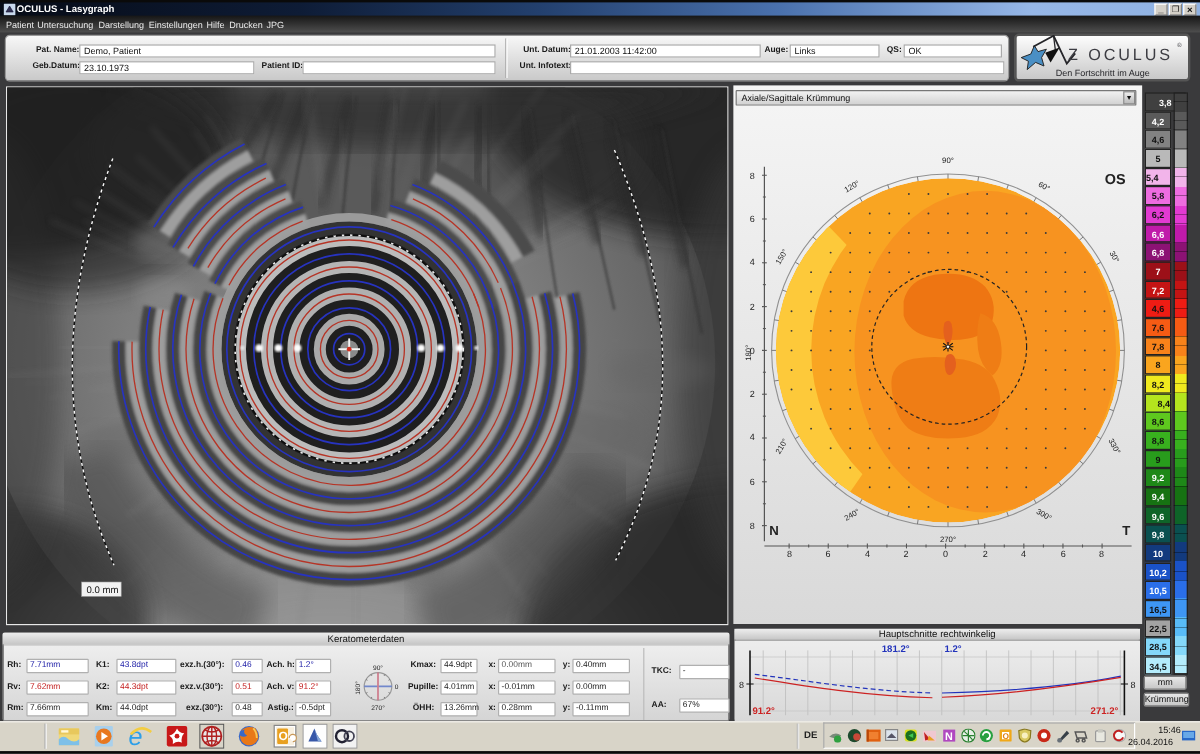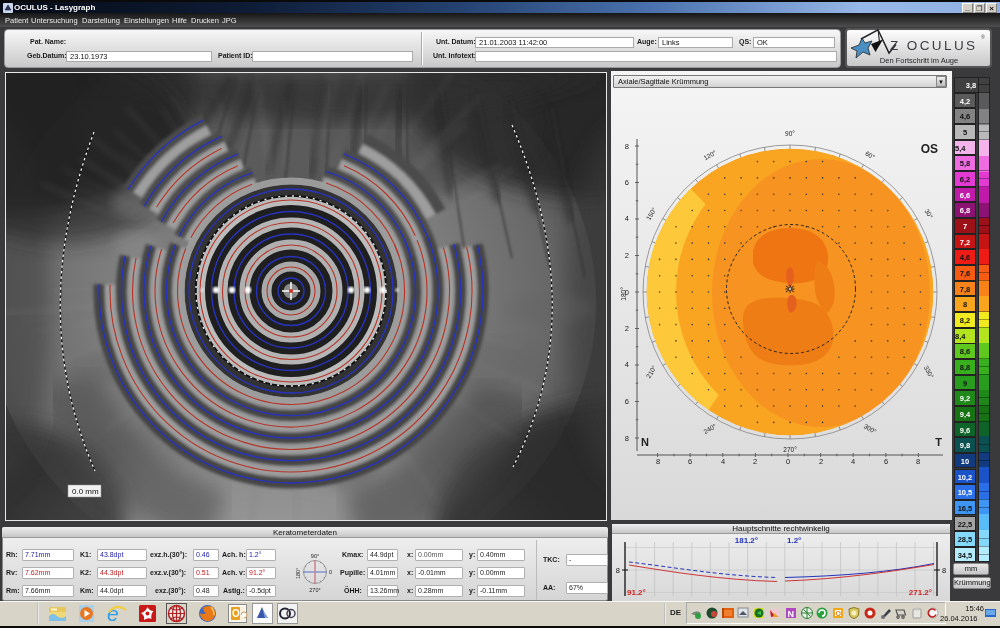--- a/index.html
+++ b/index.html
@@ -28,20 +28,21 @@
 <div class="menu" style="left:82px">Darstellung</div>
 <div class="menu" style="left:124px">Einstellungen</div>
 <div class="menu" style="left:172px">Hilfe</div>
 <div class="menu" style="left:191px">Drucken</div>
 <div class="menu" style="left:222px">JPG</div>
 
 <div style="position:absolute;left:4px;top:29px;width:837px;height:39px;background:linear-gradient(#f7f7f7,#c9c9c9);border:1px solid #999;border-radius:4px"></div>
 <div style="position:absolute;left:421px;top:32px;width:1px;height:33px;background:#aaa"></div>
 <div style="position:absolute;left:422px;top:32px;width:1px;height:33px;background:#fff"></div>
 <div class="plb" style="left:30px;top:38px">Pat. Name:</div>
+<div class="pfld" style="left:66px;top:37px;width:347px">Demo, Patient</div>
 <div class="plb" style="left:27px;top:52px">Geb.Datum:</div>
 <div class="pfld" style="left:66px;top:51px;width:146px">23.10.1973</div>
 <div class="plb" style="left:218px;top:52px">Patient ID:</div>
 <div class="pfld" style="left:252px;top:51px;width:161px"></div>
 <div class="plb" style="left:436px;top:38px">Unt. Datum:</div>
 <div class="pfld" style="left:475px;top:37px;width:159px">21.01.2003 11:42:00</div>
 <div class="plb" style="left:637px;top:38px">Auge:</div>
 <div class="pfld" style="left:658px;top:37px;width:75px">Links</div>
 <div class="plb" style="left:739px;top:38px">QS:</div>
 <div class="pfld" style="left:753px;top:37px;width:82px">OK</div>
@@ -604,21 +605,21 @@
 <div style="position:absolute;left:954px;top:171.0px;width:22px;height:15.66px;background:#e23ad2;border:0.5px solid #222;box-sizing:border-box;color:#111;font-size:7.5px;font-weight:bold;text-align:center;line-height:15.7px">6,2</div>
 <div style="position:absolute;left:954px;top:186.6px;width:22px;height:15.66px;background:#c01aaa;border:0.5px solid #222;box-sizing:border-box;color:#fff;font-size:7.5px;font-weight:bold;text-align:center;line-height:15.7px">6,6</div>
 <div style="position:absolute;left:954px;top:202.3px;width:22px;height:15.66px;background:#8c1274;border:0.5px solid #222;box-sizing:border-box;color:#fff;font-size:7.5px;font-weight:bold;text-align:center;line-height:15.7px">6,8</div>
 <div style="position:absolute;left:954px;top:217.9px;width:22px;height:15.66px;background:#9c1018;border:0.5px solid #222;box-sizing:border-box;color:#fff;font-size:7.5px;font-weight:bold;text-align:center;line-height:15.7px">7</div>
 <div style="position:absolute;left:954px;top:233.6px;width:22px;height:15.66px;background:#c41414;border:0.5px solid #222;box-sizing:border-box;color:#fff;font-size:7.5px;font-weight:bold;text-align:center;line-height:15.7px">7,2</div>
 <div style="position:absolute;left:954px;top:249.3px;width:22px;height:15.66px;background:#ee1c14;border:0.5px solid #222;box-sizing:border-box;color:#111;font-size:7.5px;font-weight:bold;text-align:center;line-height:15.7px">4,6</div>
 <div style="position:absolute;left:954px;top:264.9px;width:22px;height:15.66px;background:#f65b14;border:0.5px solid #222;box-sizing:border-box;color:#111;font-size:7.5px;font-weight:bold;text-align:center;line-height:15.7px">7,6</div>
 <div style="position:absolute;left:954px;top:280.6px;width:22px;height:15.66px;background:#f8821a;border:0.5px solid #222;box-sizing:border-box;color:#111;font-size:7.5px;font-weight:bold;text-align:center;line-height:15.7px">7,8</div>
 <div style="position:absolute;left:954px;top:296.2px;width:22px;height:15.66px;background:#faa51e;border:0.5px solid #222;box-sizing:border-box;color:#111;font-size:7.5px;font-weight:bold;text-align:center;line-height:15.7px">8</div>
 <div style="position:absolute;left:954px;top:311.9px;width:22px;height:15.66px;background:#f0ea1e;border:0.5px solid #222;box-sizing:border-box;color:#111;font-size:7.5px;font-weight:bold;text-align:center;line-height:15.7px">8,2</div>
-<div style="position:absolute;left:954px;top:327.6px;width:22px;height:21px;background:#b4e41e;border:0.5px solid #222;box-sizing:border-box;color:#111;font-size:7.5px;font-weight:bold;text-align:left;line-height:15.7px">8,4</div>
+<div style="position:absolute;left:954px;top:327.6px;width:22px;height:21px;background:#b4e41e;border:0.5px solid #222;box-sizing:border-box;color:#111;font-size:7.5px;font-weight:bold;text-align:right;line-height:15.7px">8,4</div>
 <div style="position:absolute;left:954px;top:343.2px;width:22px;height:15.66px;background:#5ec81e;border:0.5px solid #222;box-sizing:border-box;color:#111;font-size:7.5px;font-weight:bold;text-align:center;line-height:15.7px">8,6</div>
 <div style="position:absolute;left:954px;top:358.9px;width:22px;height:15.66px;background:#38b01e;border:0.5px solid #222;box-sizing:border-box;color:#111;font-size:7.5px;font-weight:bold;text-align:center;line-height:15.7px">8,8</div>
 <div style="position:absolute;left:954px;top:374.5px;width:22px;height:15.66px;background:#289c1c;border:0.5px solid #222;box-sizing:border-box;color:#111;font-size:7.5px;font-weight:bold;text-align:center;line-height:15.7px">9</div>
 <div style="position:absolute;left:954px;top:390.2px;width:22px;height:15.66px;background:#1e8818;border:0.5px solid #222;box-sizing:border-box;color:#fff;font-size:7.5px;font-weight:bold;text-align:center;line-height:15.7px">9,2</div>
 <div style="position:absolute;left:954px;top:405.9px;width:22px;height:15.66px;background:#167212;border:0.5px solid #222;box-sizing:border-box;color:#fff;font-size:7.5px;font-weight:bold;text-align:center;line-height:15.7px">9,4</div>
 <div style="position:absolute;left:954px;top:421.5px;width:22px;height:15.66px;background:#0e6428;border:0.5px solid #222;box-sizing:border-box;color:#fff;font-size:7.5px;font-weight:bold;text-align:center;line-height:15.7px">9,6</div>
 <div style="position:absolute;left:954px;top:437.2px;width:22px;height:15.66px;background:#0a5050;border:0.5px solid #222;box-sizing:border-box;color:#fff;font-size:7.5px;font-weight:bold;text-align:center;line-height:15.7px">9,8</div>
 <div style="position:absolute;left:954px;top:452.8px;width:22px;height:15.66px;background:#123a7e;border:0.5px solid #222;box-sizing:border-box;color:#fff;font-size:7.5px;font-weight:bold;text-align:center;line-height:15.7px">10</div>
 <div style="position:absolute;left:954px;top:468.5px;width:22px;height:15.66px;background:#1a52c8;border:0.5px solid #222;box-sizing:border-box;color:#fff;font-size:7.5px;font-weight:bold;text-align:center;line-height:15.7px">10,2</div>
 <div style="position:absolute;left:954px;top:484.2px;width:22px;height:15.66px;background:#2a6ee8;border:0.5px solid #222;box-sizing:border-box;color:#fff;font-size:7.5px;font-weight:bold;text-align:center;line-height:15.7px">10,5</div>

